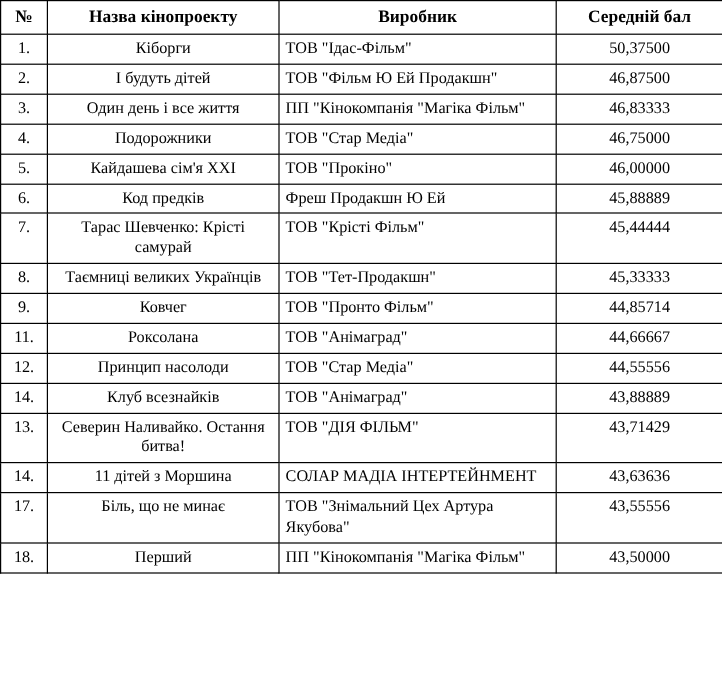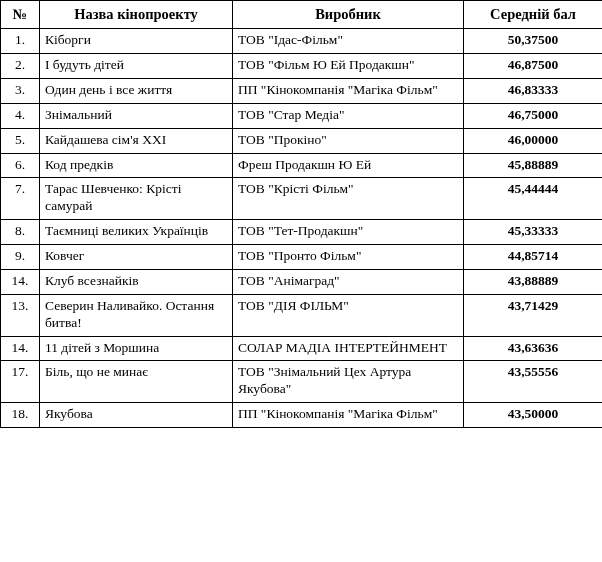--- a/index.html
+++ b/index.html
@@ -37,28 +37,28 @@
   col.c-num    { width: 39px; }
   col.c-title  { width: 193px; }
   col.c-prod   { width: 231px; }
   col.c-score  { width: 139px; }
 
   td.num {
     text-align: center;
     font-weight: normal;
   }
   td.title {
-    text-align: left;
+    text-align: center;
   }
   td.prod {
     text-align: left;
   }
   td.score {
     text-align: center;
-    font-weight: bold;
+    font-weight: normal;
   }
 </style>
 </head>
 <body>
 
 <table class="ranking">
   <colgroup>
     <col class="c-num">
     <col class="c-title">
     <col class="c-prod">
@@ -86,21 +86,21 @@
         <td class="score">46,87500</td>
       </tr>
       <tr>
         <td class="num">3.</td>
         <td class="title">Один день і все життя</td>
         <td class="prod">ПП "Кінокомпанія "Магіка Фільм"</td>
         <td class="score">46,83333</td>
       </tr>
       <tr>
         <td class="num">4.</td>
-        <td class="title">Знімальний</td>
+        <td class="title">Подорожники</td>
         <td class="prod">ТОВ "Стар Медіа"</td>
         <td class="score">46,75000</td>
       </tr>
       <tr>
         <td class="num">5.</td>
         <td class="title">Кайдашева сім'я XXI</td>
         <td class="prod">ТОВ "Прокіно"</td>
         <td class="score">46,00000</td>
       </tr>
       <tr>
@@ -121,20 +121,32 @@
         <td class="prod">ТОВ "Тет-Продакшн"</td>
         <td class="score">45,33333</td>
       </tr>
       <tr>
         <td class="num">9.</td>
         <td class="title">Ковчег</td>
         <td class="prod">ТОВ "Пронто Фільм"</td>
         <td class="score">44,85714</td>
       </tr>
       <tr>
+        <td class="num">11.</td>
+        <td class="title">Роксолана</td>
+        <td class="prod">ТОВ "Анімаград"</td>
+        <td class="score">44,66667</td>
+      </tr>
+      <tr>
+        <td class="num">12.</td>
+        <td class="title">Принцип насолоди</td>
+        <td class="prod">ТОВ "Стар Медіа"</td>
+        <td class="score">44,55556</td>
+      </tr>
+      <tr>
         <td class="num">14.</td>
         <td class="title">Клуб всезнайків</td>
         <td class="prod">ТОВ "Анімаград"</td>
         <td class="score">43,88889</td>
       </tr>
       <tr>
         <td class="num">13.</td>
         <td class="title">Северин Наливайко. Остання битва!</td>
         <td class="prod">ТОВ "ДІЯ ФІЛЬМ"</td>
         <td class="score">43,71429</td>
@@ -146,18 +158,18 @@
         <td class="score">43,63636</td>
       </tr>
       <tr>
         <td class="num">17.</td>
         <td class="title">Біль, що не минає</td>
         <td class="prod">ТОВ "Знімальний Цех Артура Якубова"</td>
         <td class="score">43,55556</td>
       </tr>
       <tr>
         <td class="num">18.</td>
-        <td class="title">Якубова</td>
+        <td class="title">Перший</td>
         <td class="prod">ПП "Кінокомпанія "Магіка Фільм"</td>
         <td class="score">43,50000</td>
       </tr>
     </tbody>
 </table>
 
 </body></html>

